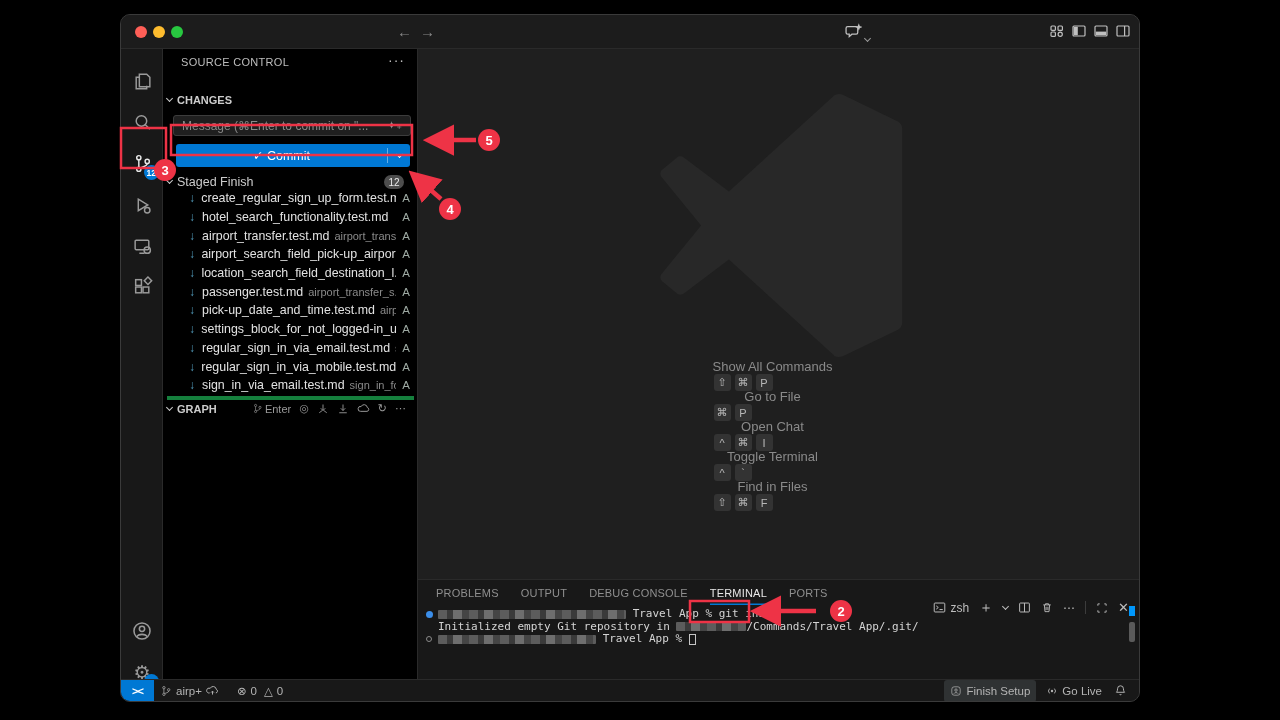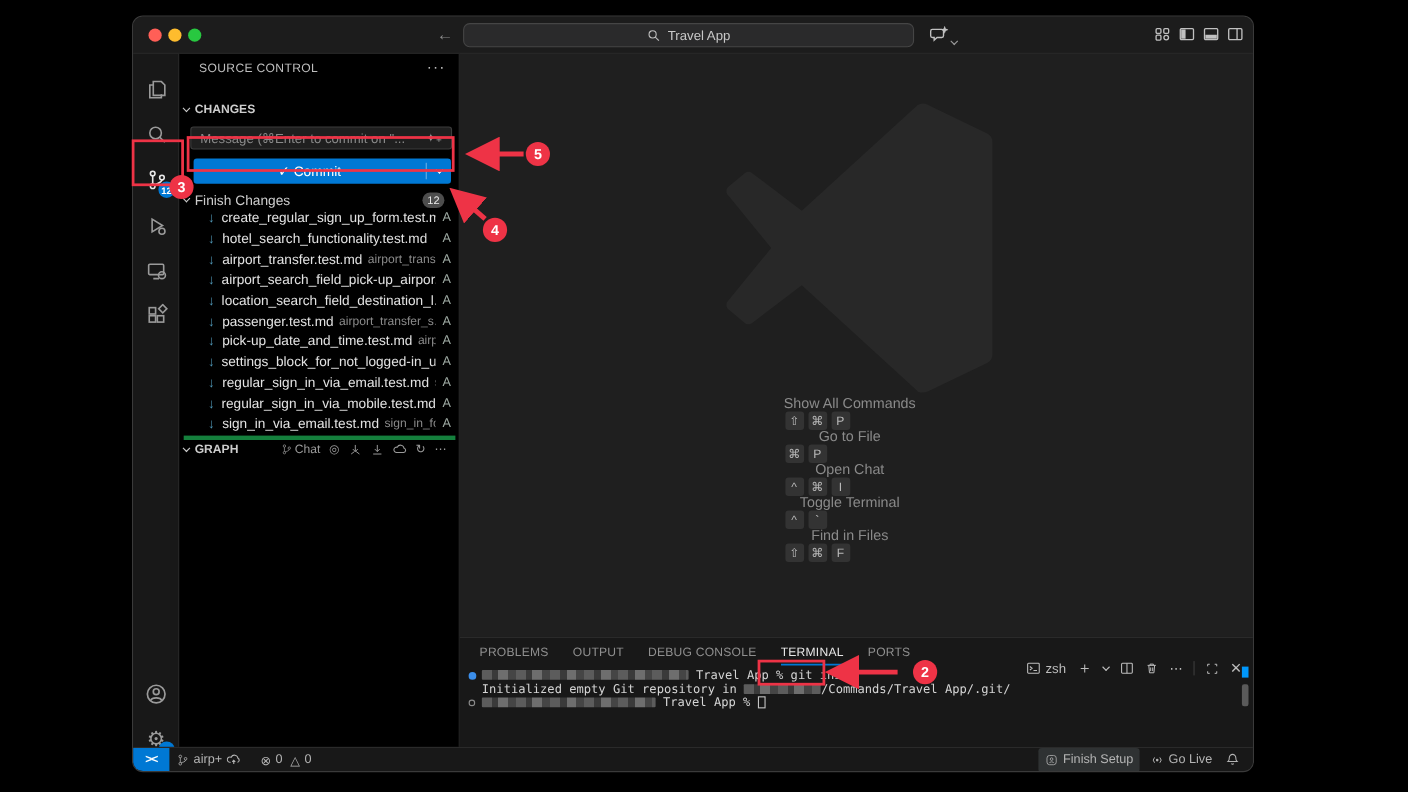--- a/index.html
+++ b/index.html
@@ -121,27 +121,20 @@
 <body>
 
 <div class="win">
 
   <div class="titlebar">
     <div class="tl r"></div>
     <div class="tl y"></div>
     <div class="tl g"></div>
     <div class="navarrow" style="left:276px;">←</div>
     <div class="navarrow" style="left:299px;">→</div>
-    <div class="searchbox">
-      <svg width="13" height="13" viewBox="0 0 16 16" class="tb-svg">
-        <circle cx="6.5" cy="6.5" r="4"></circle>
-          <line x1="9.5" y1="9.5" x2="13.5" y2="13.5"></line>
-      </svg>
-      <span>Travel App</span>
-    </div>
     <div class="tb-ic" style="left:724px; top:8px;">
       <svg width="17" height="17" viewBox="0 0 16 16" class="tb-svg">
         <path d="M2.5 3.5 h8 a1.5 1.5 0 0 1 1.5 1.5 v4 a1.5 1.5 0 0 1 -1.5 1.5 h-4 l-2.5 2.2 v-2.2 h-1.5 a1.5 1.5 0 0 1 -1.5 -1.5 v-4 a1.5 1.5 0 0 1 1.5 -1.5 Z"></path>
         <path d="M13 2 l.5 1.3 1.3.5 -1.3.5 -.5 1.3 -.5 -1.3 -1.3 -.5 1.3 -.5 Z"></path>
       </svg>
     </div>
     <div class="tb-ic" style="left:744px; top:12px;">
       <span class="chev" style="border-color:#9a9a9a;"></span>
     </div>
     <div class="tb-ic" style="left:928px;">
@@ -246,21 +239,21 @@
     <div class="commitbtn">
       <span class="clabel"><span>✓</span> <span>Commit</span></span>
       <span class="cdivider"></span>
       <span class="cdrop">
           <span class="chev"></span>
         </span>
     </div>
 
     <div class="staged-row">
       <span class="chev"></span>
-      <span>Finish Changes</span>
+      <span>Staged Finish</span>
       <span class="count-pill">12</span>
     </div>
 
     <div class="filelist">
   <div class="file-row">
     <span class="md-icon">↓</span>
     <span class="fname">create_regular_sign_up_form.test.md</span>
 
     <span class="fstatus">A</span>
   </div>
@@ -341,21 +334,21 @@
       <span>GRAPH</span>
       <span class="graph-tools">
         <span style="display:flex;align-items:center;gap:2px;">
           <svg width="11" height="11" viewBox="0 0 20 20">
               <circle cx="6.5" cy="4.5" r="2"></circle>
               <circle cx="6.5" cy="15.5" r="2"></circle>
               <circle cx="14.5" cy="8" r="2"></circle>
               <line x1="6.5" y1="6.5" x2="6.5" y2="13.5"></line>
               <path d="M14.5 10 c0 3 -5 3 -7 4.5"></path>
             </svg>
-          <span>Chat</span>
+          <span>Enter</span>
         </span>
         <span>◎</span>
         <svg width="12" height="12" viewBox="0 0 16 16">
             <path d="M8 2 v8 M5 7 l3 3 3 -3 M3 13 l4 -3 M13 13 l-4 -3"></path>
           </svg>
         <svg width="12" height="12" viewBox="0 0 16 16">
             <path d="M8 2 v8 M5 7 l3 3 3 -3 M3 13 h10"></path>
           </svg>
         <svg width="13" height="13" viewBox="0 0 16 16">
             <path d="M4.5 11.5 a3 3 0 1 1 .6 -5.9 a4 4 0 0 1 7.6 1.2 a2.4 2.4 0 0 1 -.4 4.7 Z"></path>

